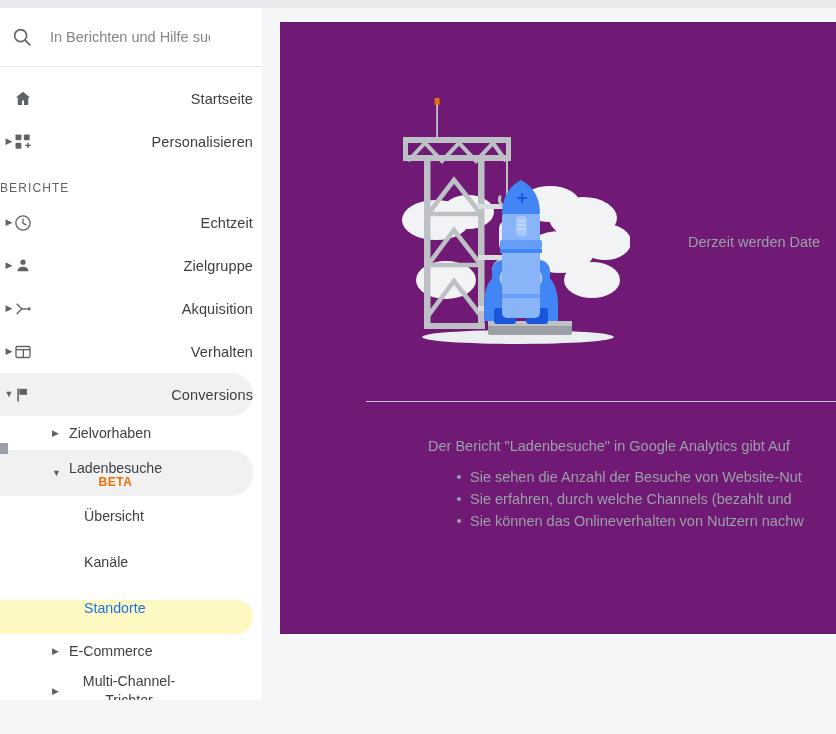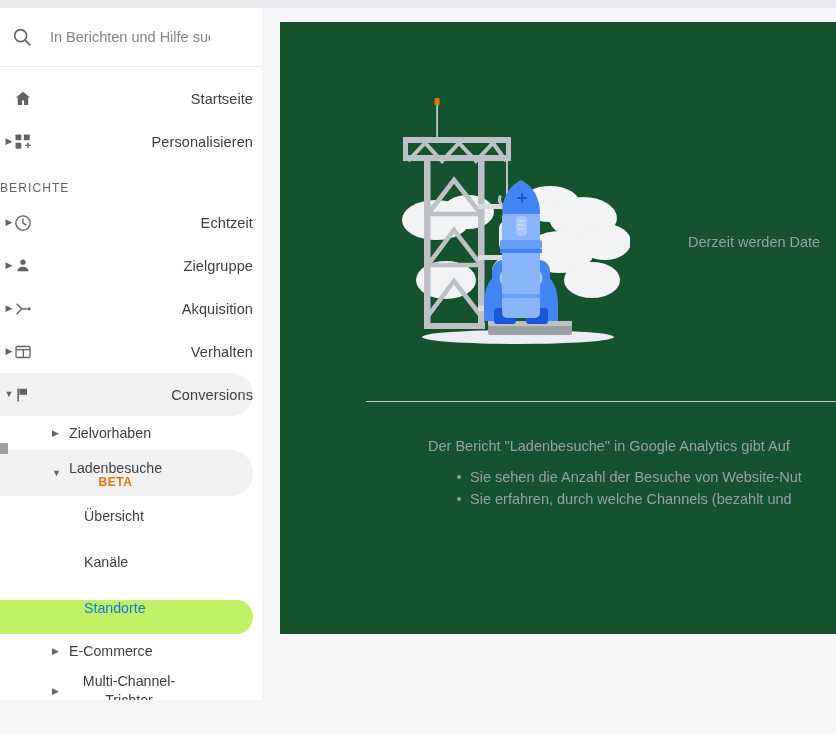--- a/index.html
+++ b/index.html
@@ -180,21 +180,21 @@
     border-radius: 0 22px 22px 0;
     width: 253px;
     margin-top: 12px;
   }
   .subsub-row .lbl {
     margin-left: 84px;
     font-size: 14.2px;
     color: #3c4043;
   }
   .subsub-row.selected {
-    background: #bef264;
+    background: #fef9c3;
   }
   .subsub-row.selected .lbl {
     color: #1a73e8;
   }
 
   .scroll-marker {
     position: absolute;
     left: 0;
     top: 435px;
     width: 8px;
@@ -202,21 +202,21 @@
     background: #9aa0a6;
   }
 
   
   .content-panel {
     position: absolute;
     left: 280px;
     top: 22px;
     width: 556px;
     height: 612px;
-    background: #14532d;
+    background: #701a75;
     overflow: hidden;
   }
 
   .hero {
     position: relative;
     height: 372px;
   }
 
   .illus {
     position: absolute;
@@ -533,17 +533,18 @@
       <div class="hero-text">Derzeit werden Date</div>
     </div>
 
     <div class="divider"></div>
 
     <div class="body-block">
       <div class="body-intro">Der Bericht "Ladenbesuche" in Google Analytics gibt Auf</div>
       <ul class="bullets">
         <li>Sie sehen die Anzahl der Besuche von Website-Nut</li>
         <li>Sie erfahren, durch welche Channels (bezahlt und</li>
+        <li>Sie können das Onlineverhalten von Nutzern nachw</li>
       </ul>
     </div>
 
   </div>
 </div>
 
 </body></html>

